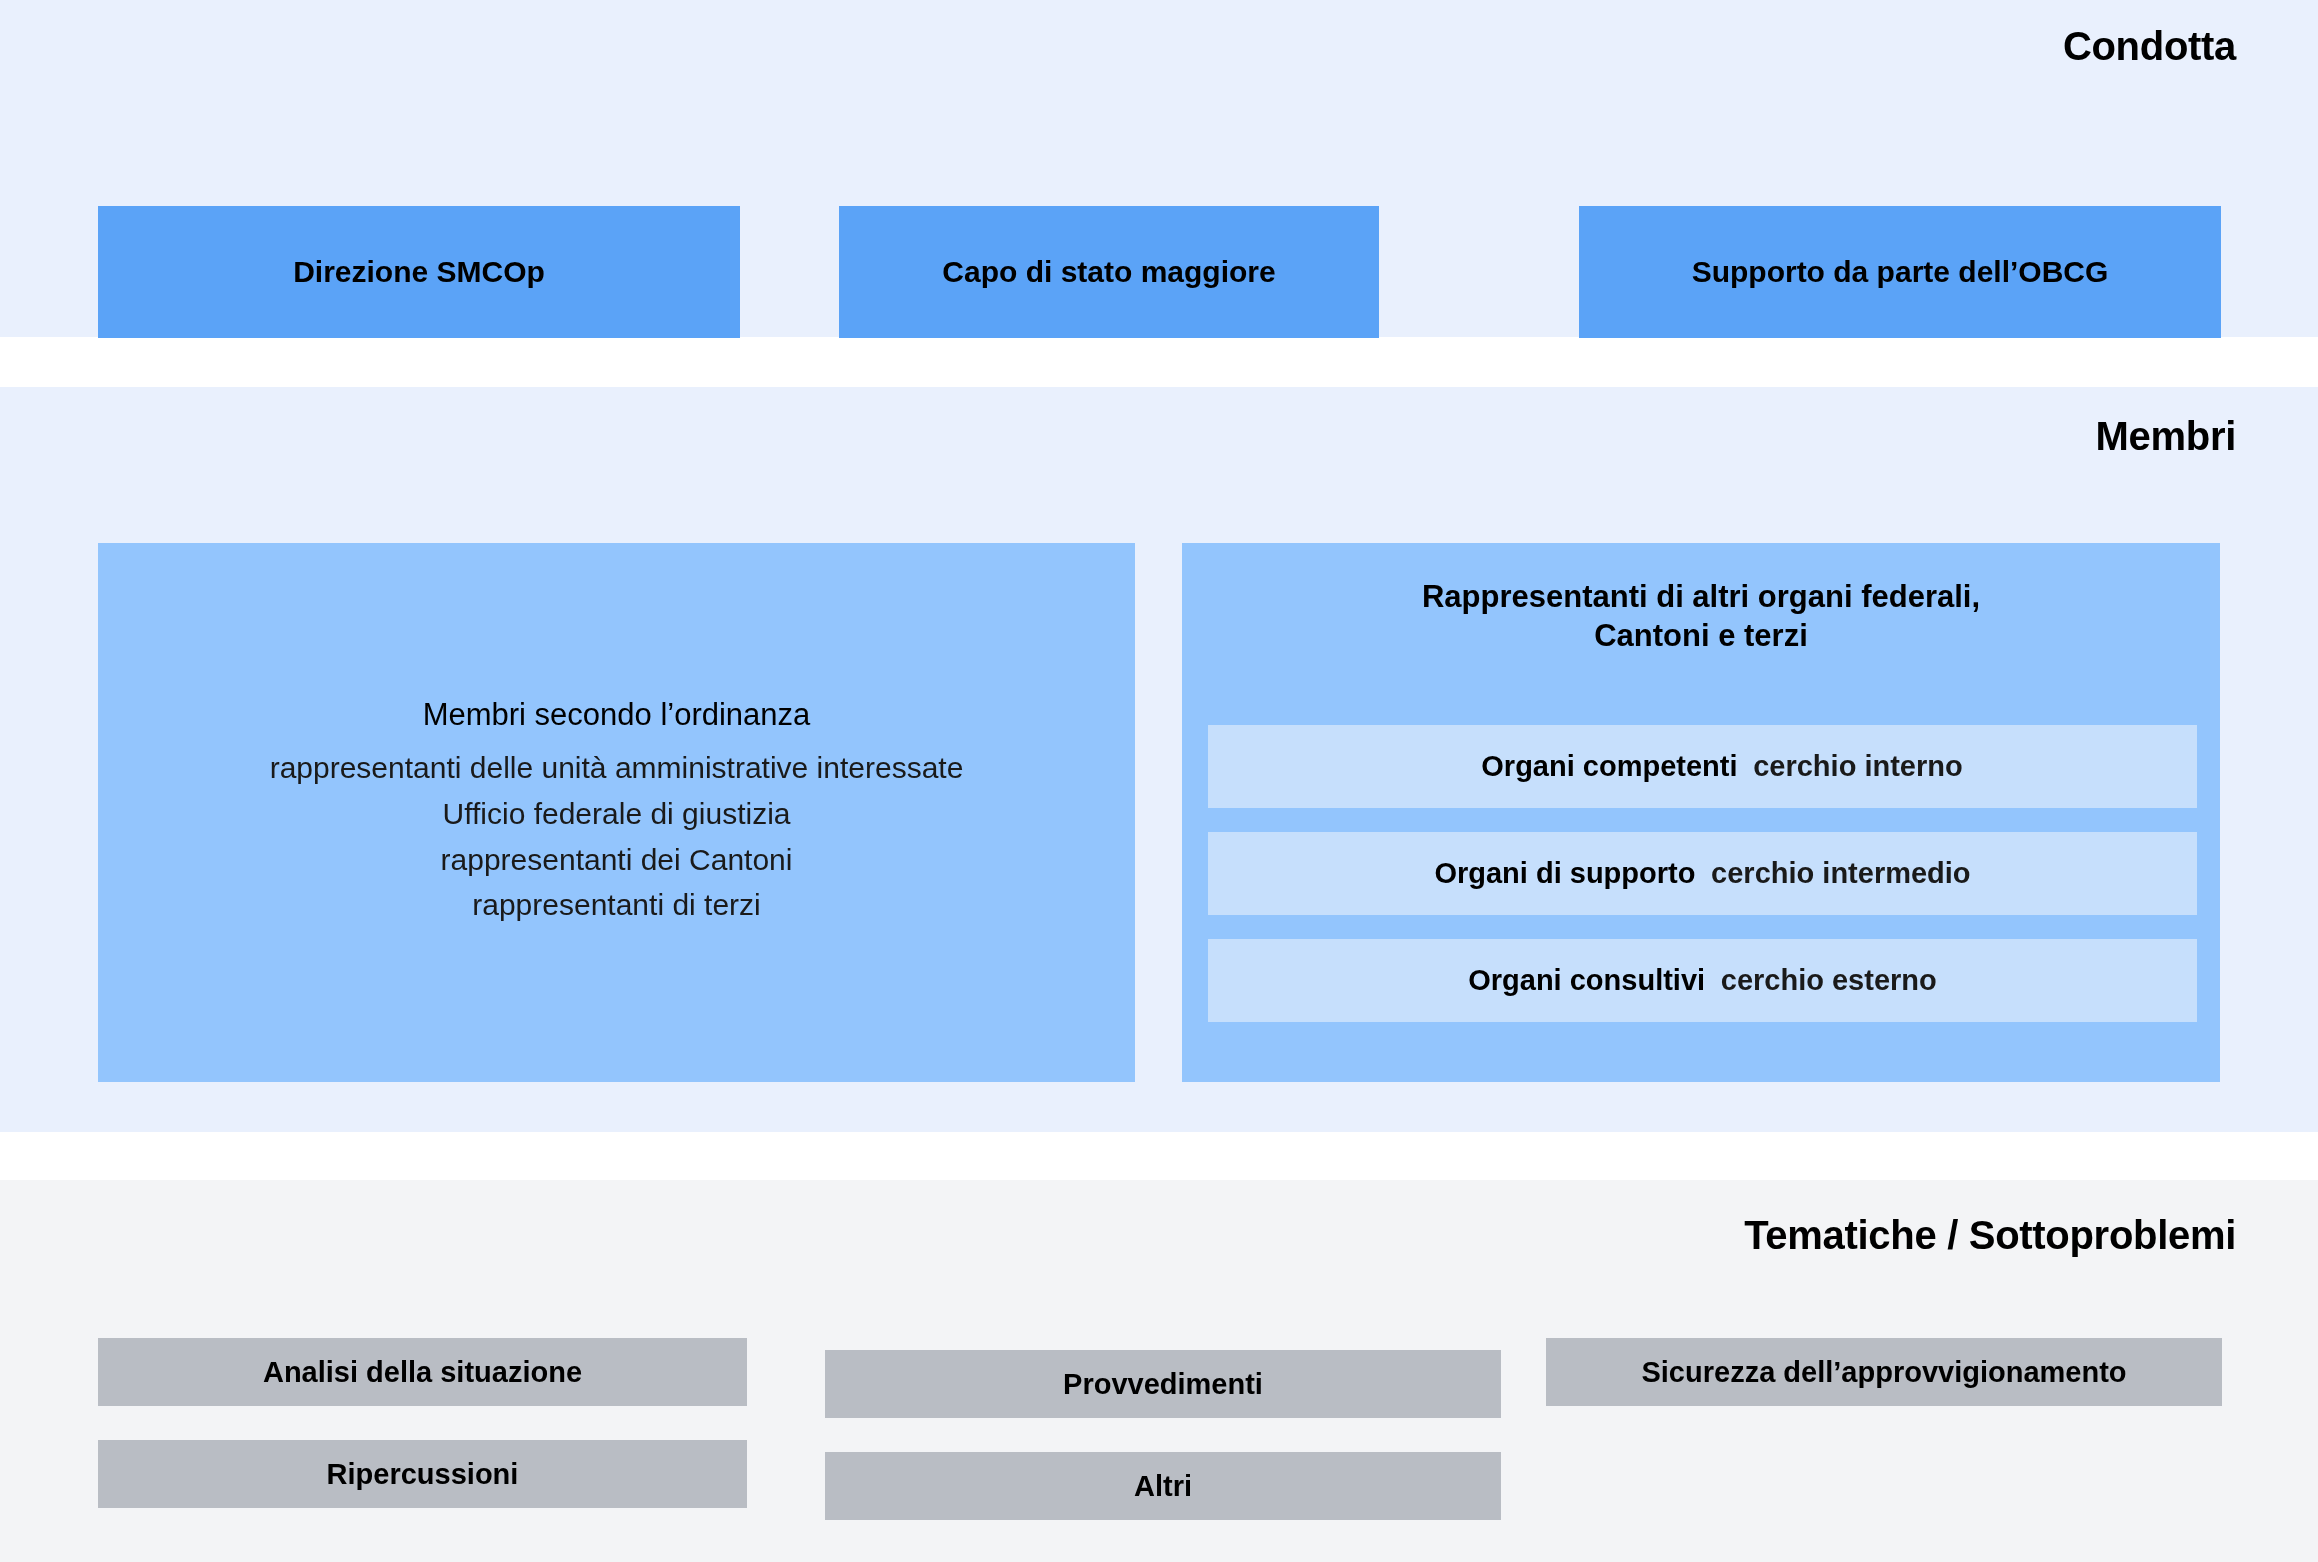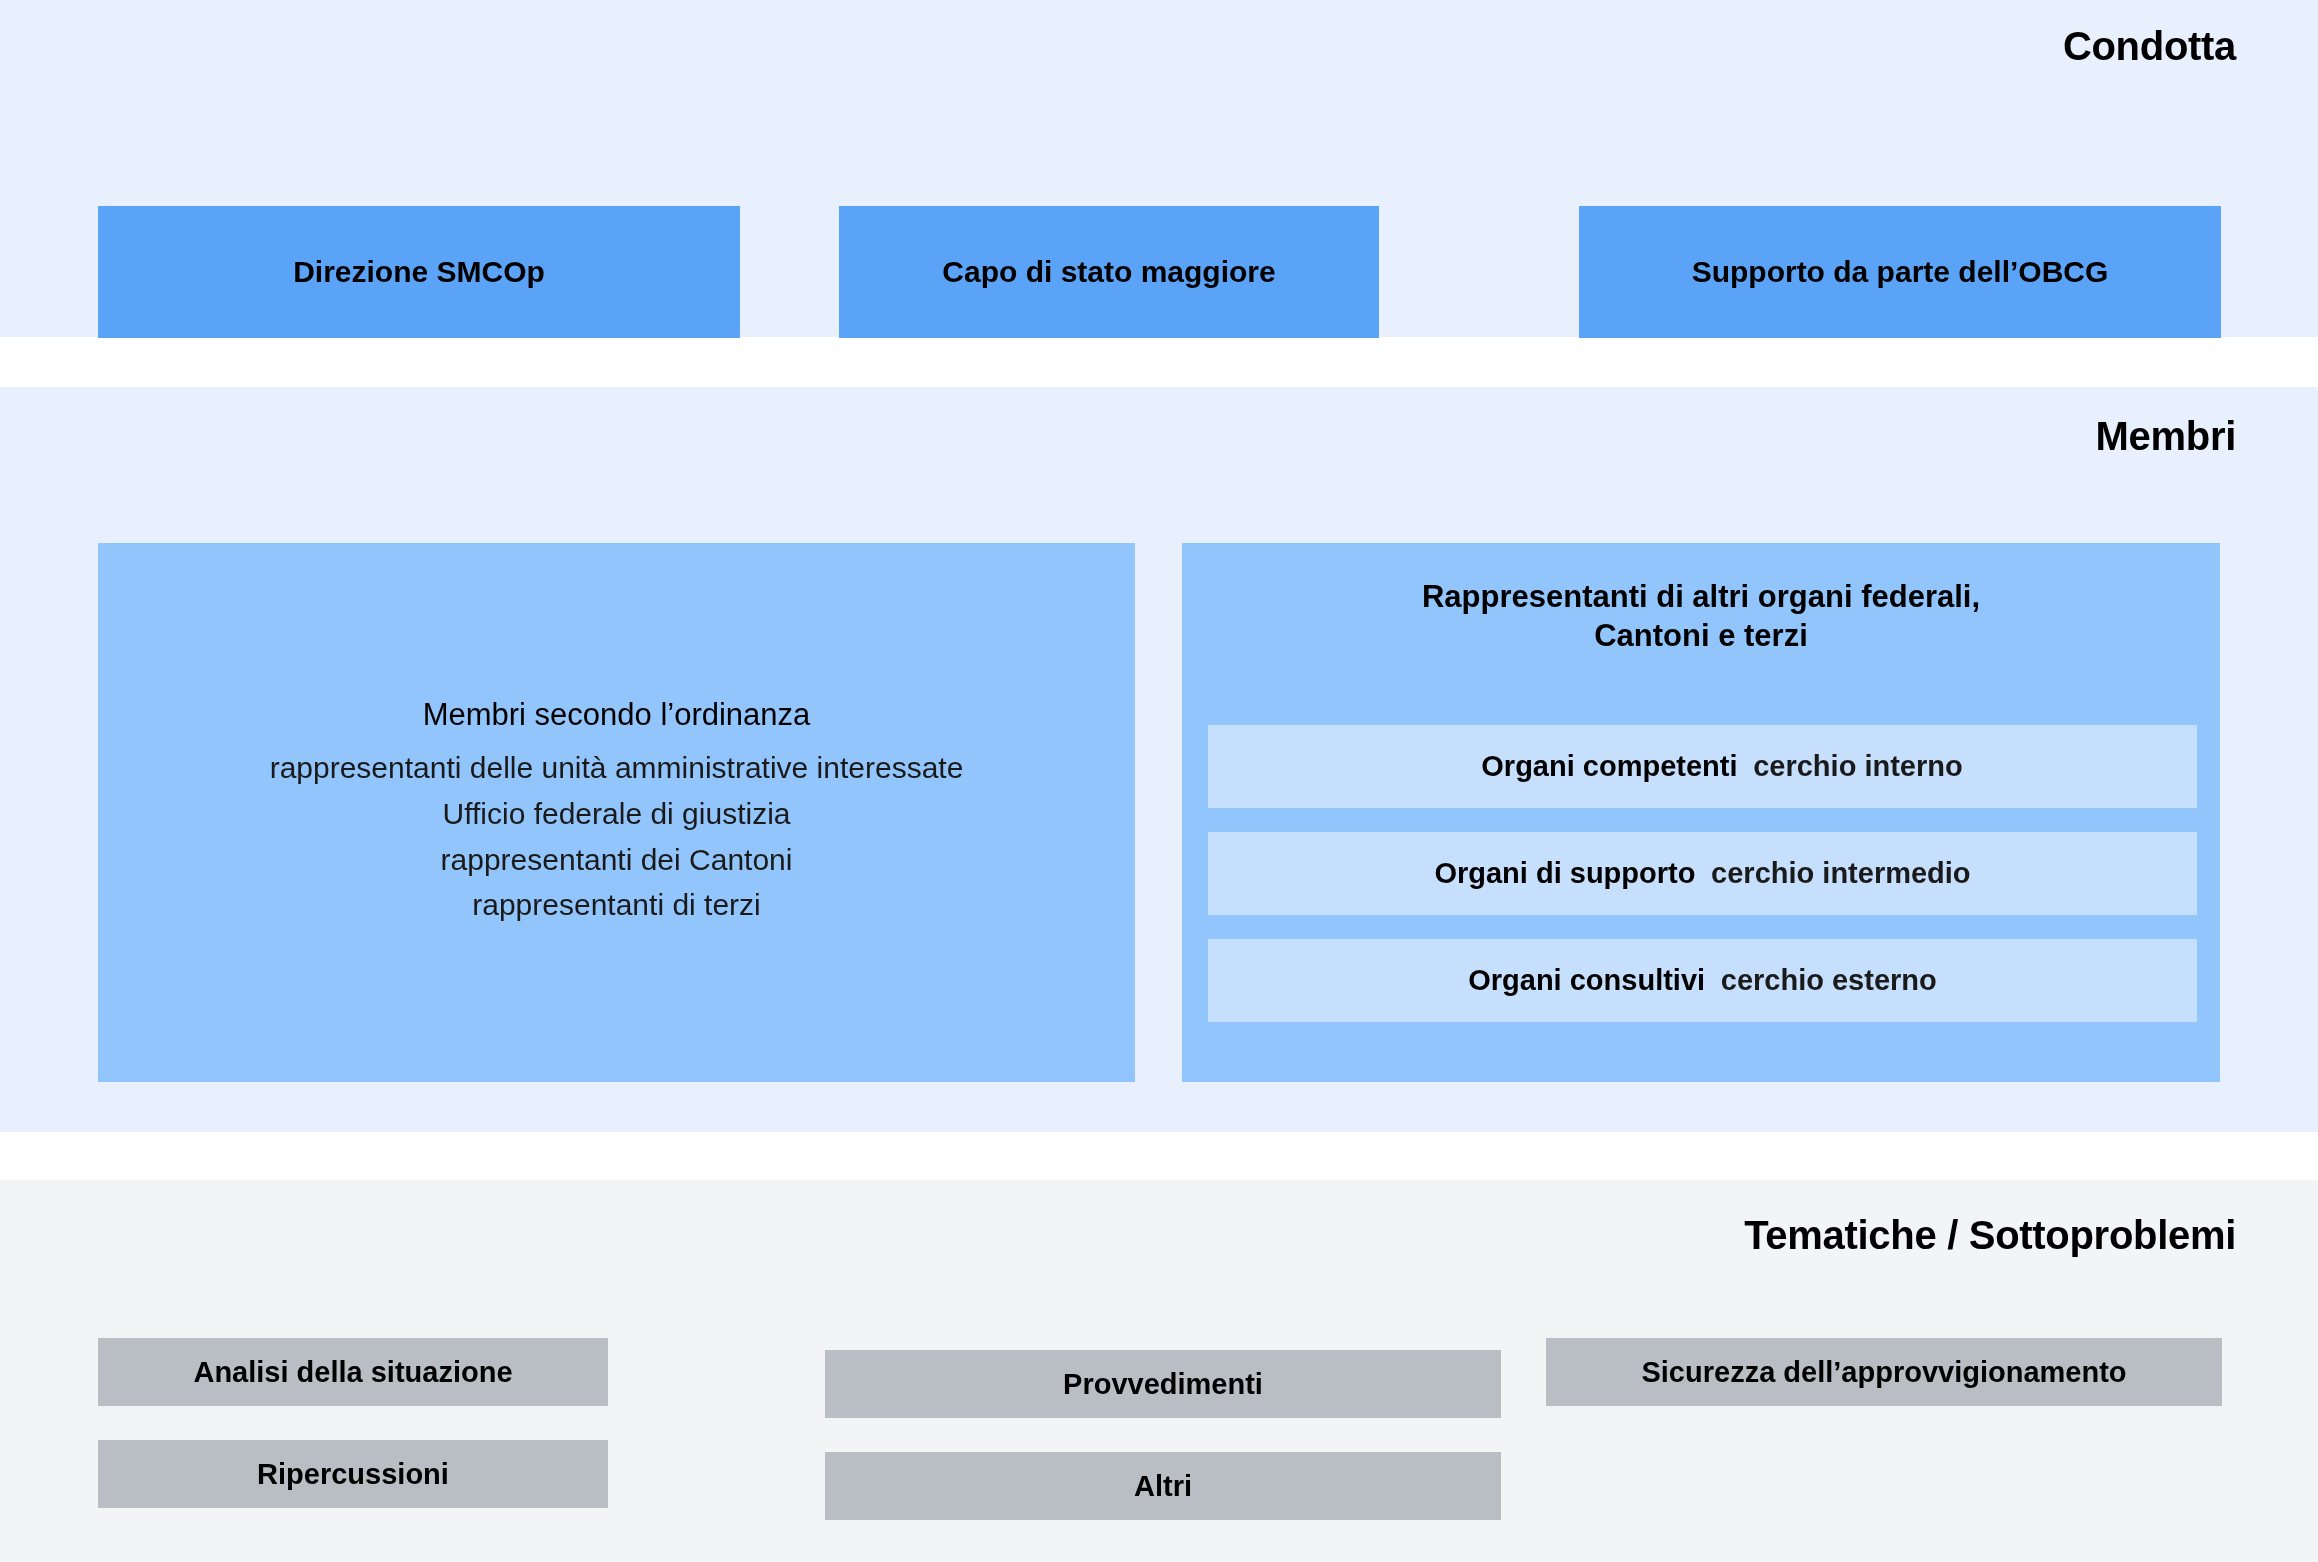--- a/index.html
+++ b/index.html
@@ -160,21 +160,21 @@
     box-sizing: border-box;
   }
   .tem-box .lbl {
     font-size: 29px;
     font-weight: bold;
     color: #000000;
     white-space: nowrap;
   }
   .tem-r1 { top: 1338px; }
   .tem-r2 { top: 1440px; }
-  .tem-c1 { left: 98px;  width: 510px; }
+  .tem-c1 { left: 98px;  width: 649px; }
   .tem-c2 { left: 825px;  width: 676px; margin-top: 12px; }
   .tem-c3 { left: 1546px; width: 676px; }
 </style>
 </head>
 <body>
 
 <div class="band band-condotta">
   <div class="band-title title-condotta">Condotta</div>
 </div>
 

